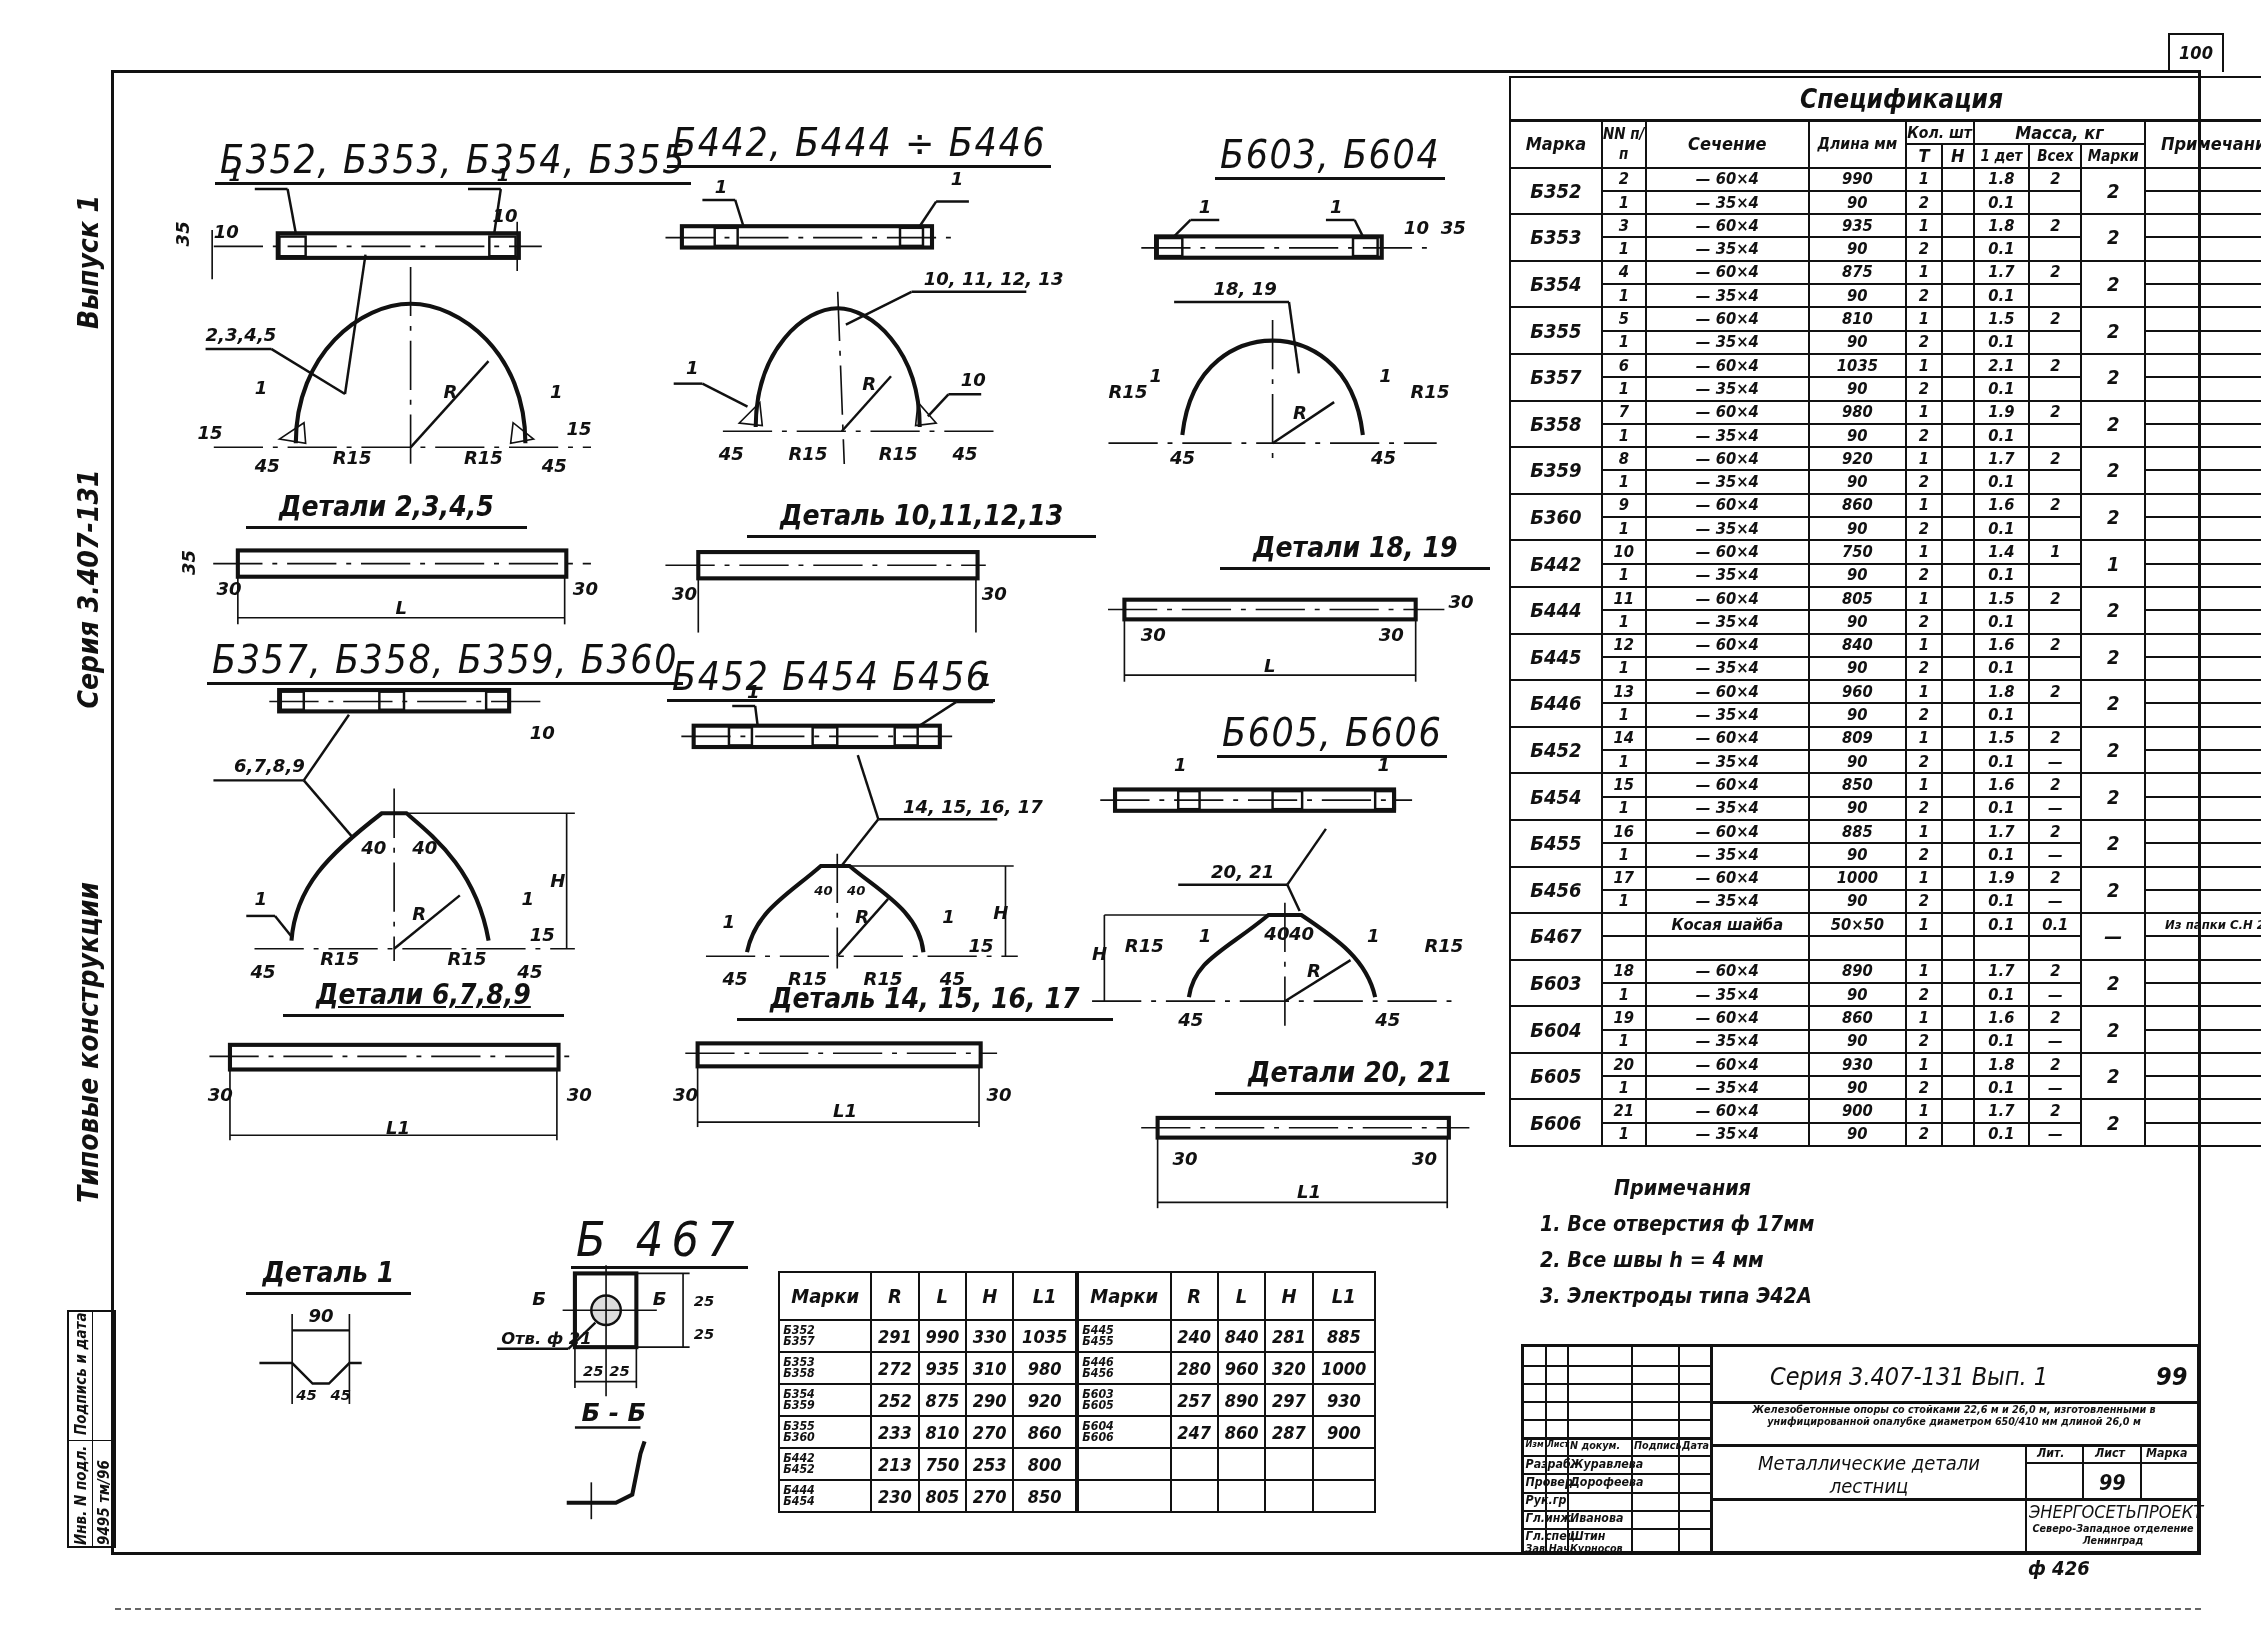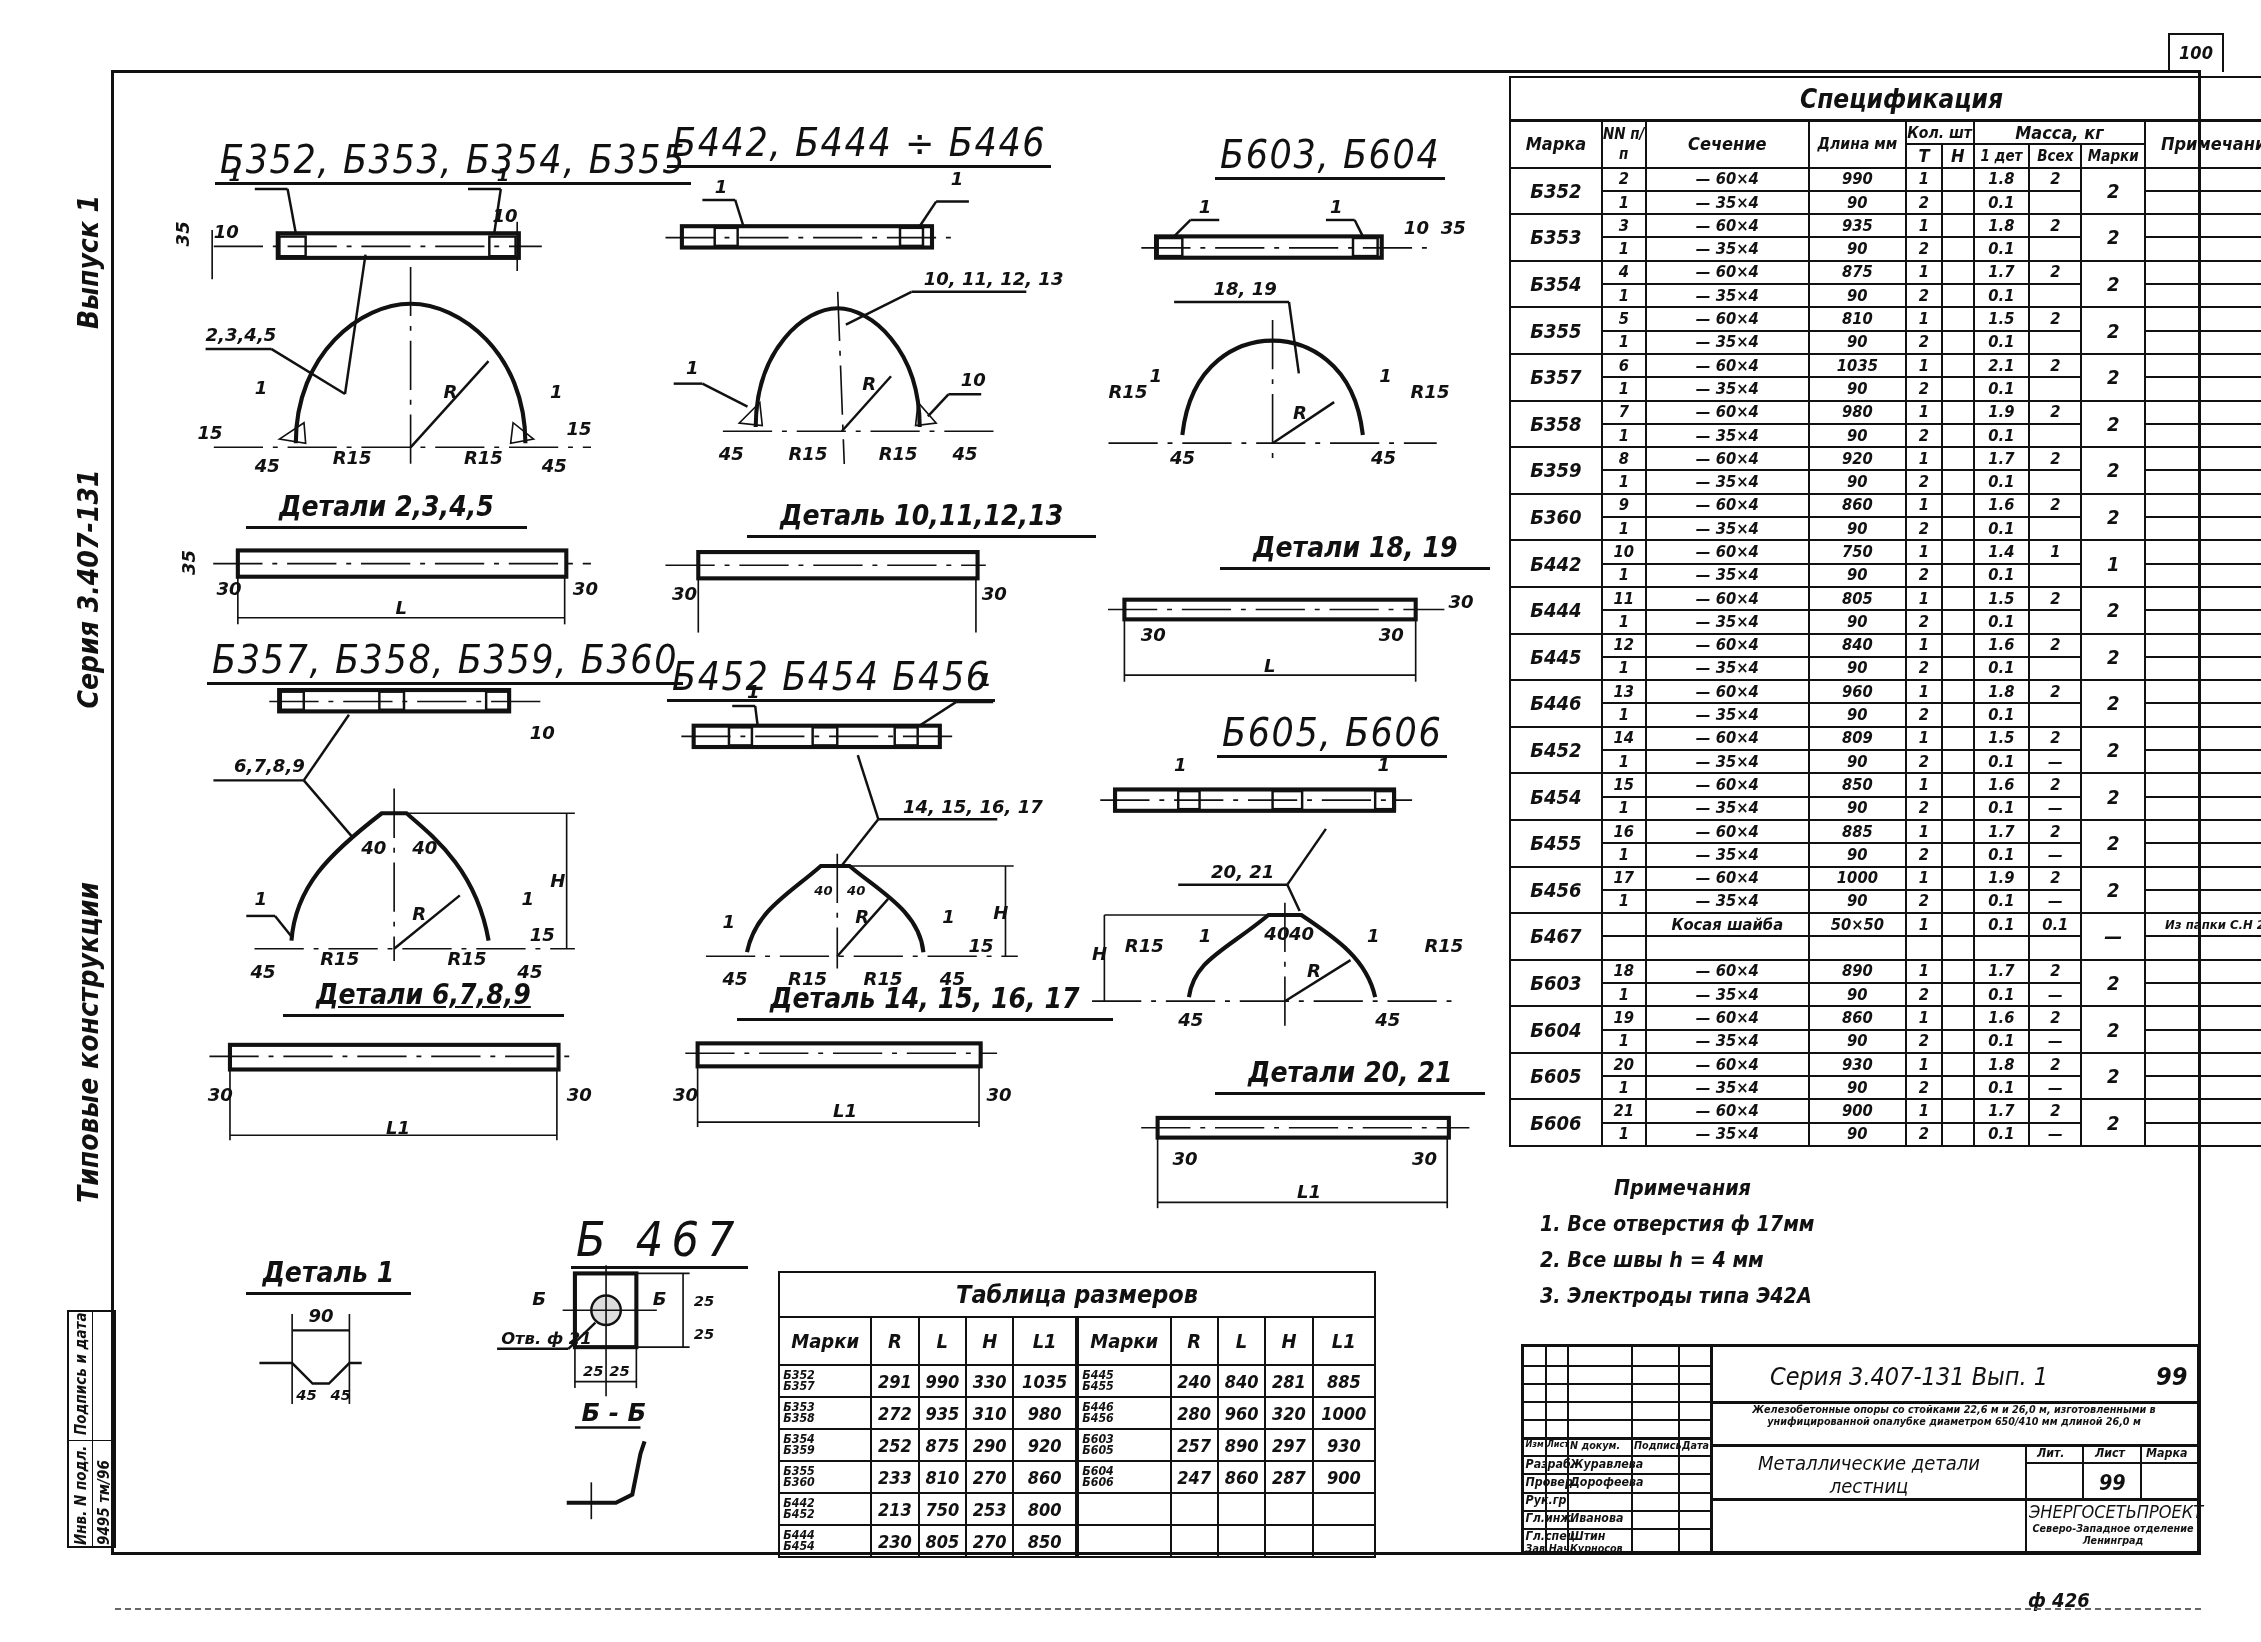--- a/index.html
+++ b/index.html
@@ -1,18 +1,18 @@
 <!DOCTYPE html>
 <html style="font-size:13px"><head>
 <meta charset="utf-8">
 <style>
   html,body{margin:0;padding:0;background:#fff;}
   body{width:2261px;height:1642px;position:relative;overflow:hidden;font-family:"DejaVu Sans Condensed","DejaVu Sans",sans-serif;color:#111;}
   .abs{position:absolute;}
-  .ital{font-style:italic;font-weight:bold;margin-top:32px;}
+  .ital{font-style:italic;font-weight:bold;}
   .frame{position:absolute;left:111px;top:70px;width:2090px;height:1485px;border:3.3px solid #111;box-sizing:border-box;}
   .pagebox{position:absolute;left:2168px;top:33px;width:56px;height:39px;border:2.5px solid #111;border-bottom:none;box-sizing:border-box;font-size:18px;text-align:center;line-height:36px;}
   .sidebar-text{position:absolute;transform:rotate(-90deg);transform-origin:left top;white-space:nowrap;font-size:28px;font-style:italic;font-weight:bold;}
   .stamp-left{position:absolute;left:67px;top:1310px;width:49px;height:238px;border:2.5px solid #111;box-sizing:border-box;}
   .stamp-left .c{position:absolute;width:23px;border-right:1.6px solid #111;height:100%;left:0;}
   .rot{position:absolute;transform:rotate(-90deg);transform-origin:left top;white-space:nowrap;font-size:15px;font-style:italic;font-weight:bold;}
   .title{position:absolute;font-size:39px;font-style:italic;letter-spacing:1.6px;border-bottom:3.3px solid #111;line-height:1;padding:0 5px 3.3px 5px;white-space:nowrap;}
   .subtitle{position:absolute;font-size:28px;font-style:italic;font-weight:bold;border-bottom:3.3px solid #111;line-height:1;padding:0 33px 5px 33px;white-space:nowrap;}
   svg.dwg{position:absolute;overflow:visible;}
   svg.dwg line, svg.dwg path, svg.dwg rect, svg.dwg polyline{stroke:#111;fill:none;stroke-width:3;}
@@ -363,23 +363,20 @@
     <line x1="92" y1="92" x2="125" y2="60"></line>
   <text x="10" y="86" style="font-size:20px">Отв. ф 21</text>
   <text x="108" y="180" style="font-size:30px">Б - Б</text>
   <line x1="100" y1="188" x2="180" y2="188"></line>
   <path d="M 90 280 L 150 280 L 170 270 L 180 220 L 185 205" class="thick"></path>
   <line x1="120" y1="255" x2="120" y2="300" class="thin"></line>
 </svg>
 
 <table class="dims">
   <tbody>
-      <tr>
-        <td colspan="10" class="cap">Таблица размеров</td>
-      </tr>
   <tr>
     <th>Марки</th>
     <th>R</th>
     <th>L</th>
     <th>H</th>
     <th style="border-right:4.1px solid #111">L1</th>
     <th>Марки</th>
     <th>R</th>
     <th>L</th>
     <th>H</th>

